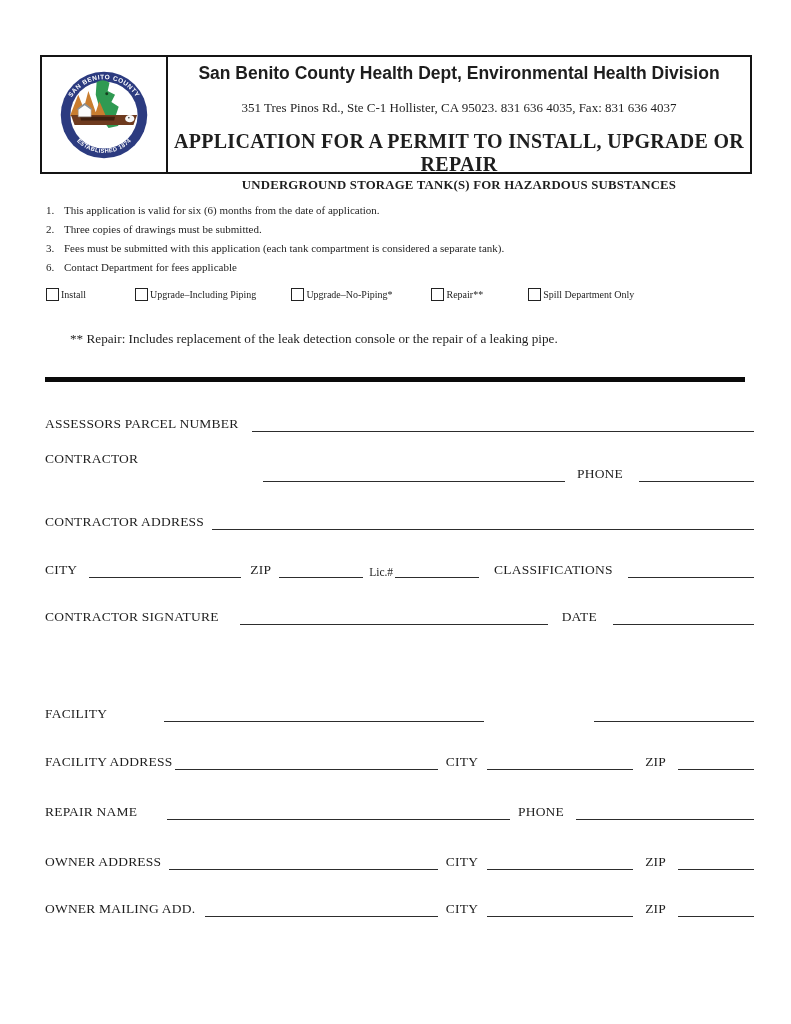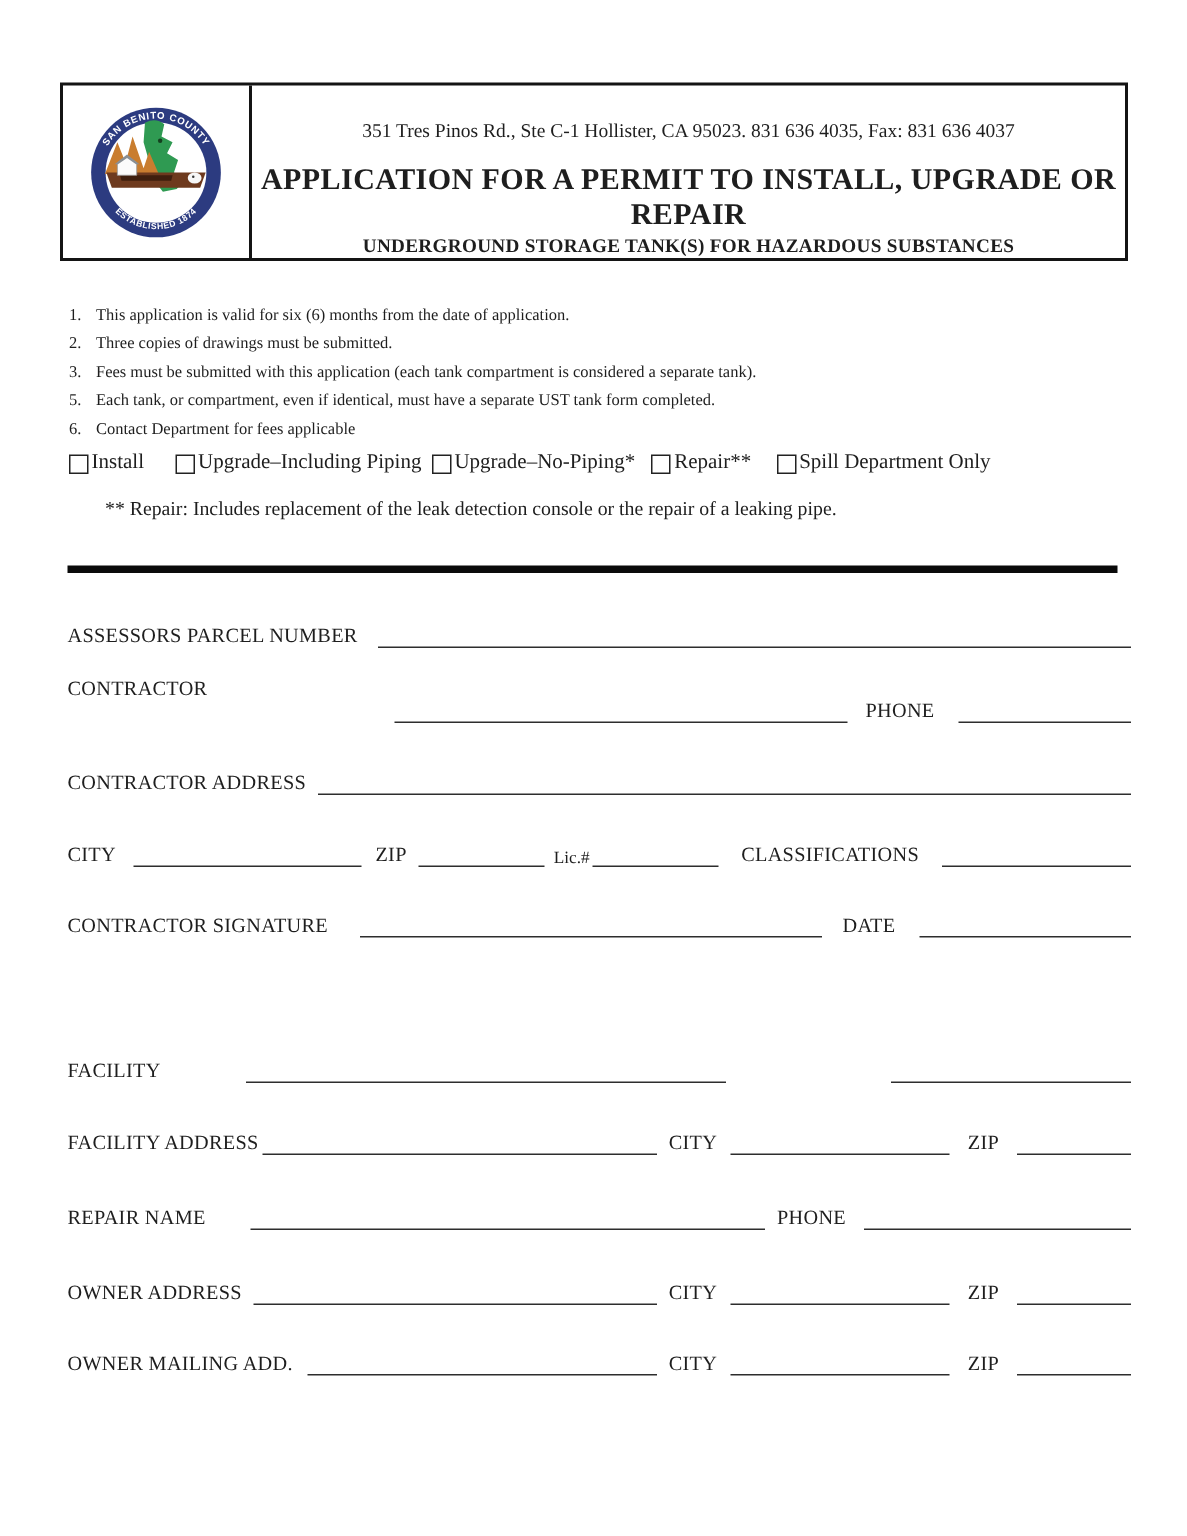--- a/index.html
+++ b/index.html
@@ -22,21 +22,21 @@
   .org-address { font-weight:normal; font-size:13px; margin-top:16px; }
   .form-title { font-weight:bold; font-size:20px; margin-top:14px; letter-spacing:0.3px; }
   .form-subtitle { font-weight:bold; font-size:12.8px; margin-top:2px; letter-spacing:0.2px; }
 
   
   .instructions { position:absolute; left:46px; top:201px; font-size:11px; line-height:19px; }
   .inst { white-space:nowrap; }
   .inst-num { display:inline-block; width:18px; }
 
   
-  .checkbox-row { position:absolute; left:46px; top:301px; display:flex; align-items:center; font-size:14px; }
+  .checkbox-row { position:absolute; left:46px; top:288px; display:flex; align-items:center; font-size:10px;gap:28px; }
   .cb-item { display:flex; align-items:center; cursor:pointer; }
   .cb-box { width:11px; height:11px; border:1.6px solid #222; display:inline-block; margin-right:2px; flex:none; background:#fff; }
   .cb-label { white-space:nowrap; }
 
   .footnotes { position:absolute; left:70px; top:329px; font-size:13.2px; line-height:19px; }
 
   .divider { position:absolute; left:45px; top:377px; width:700px; height:5px; background:#0a0a0a; }
 
   
   .row {
@@ -82,31 +82,31 @@
 
         <text class="seal-text" font-size="7" letter-spacing="0.6">
           <textPath href="#sealTop" startOffset="50%" text-anchor="middle">SAN BENITO COUNTY</textPath>
         </text>
         <text class="seal-text" font-size="6.3" letter-spacing="0.4">
           <textPath href="#sealBot" startOffset="50%" text-anchor="middle">ESTABLISHED 1874</textPath>
         </text>
       </svg>
     </div>
     <div class="header-text">
+      <div class="org-name">San Benito County Health Dept, Environmental Health Division</div>
       <div class="org-address">351 Tres Pinos Rd., Ste C-1 Hollister, CA 95023. 831 636 4035, Fax: 831 636 4037</div>
       <div class="form-title">APPLICATION FOR A PERMIT TO INSTALL, UPGRADE OR REPAIR</div>
       <div class="form-subtitle">UNDERGROUND STORAGE TANK(S) FOR HAZARDOUS SUBSTANCES</div>
     </div>
   </div>
 
   <div class="instructions">
     <div class="inst"><span class="inst-num">1.</span><span>This application is valid for six (6) months from the date of application.</span></div>
     <div class="inst"><span class="inst-num">2.</span><span>Three copies of drawings must be submitted.</span></div>
     <div class="inst"><span class="inst-num">3.</span><span>Fees must be submitted with this application (each tank compartment is considered a separate tank).</span></div>
-    <div class="inst"><span class="inst-num">5.</span><span>Each tank, or compartment, even if identical, must have a separate UST tank form completed.</span></div>
     <div class="inst"><span class="inst-num">6.</span><span>Contact Department for fees applicable</span></div>
   </div>
 
   <div class="checkbox-row">
     <span class="cb-item" style="margin-right:21px">
       <span class="cb-box"></span>
       <span class="cb-label">Install</span>
     </span>
     <span class="cb-item" style="margin-right:7px">
       <span class="cb-box"></span>

